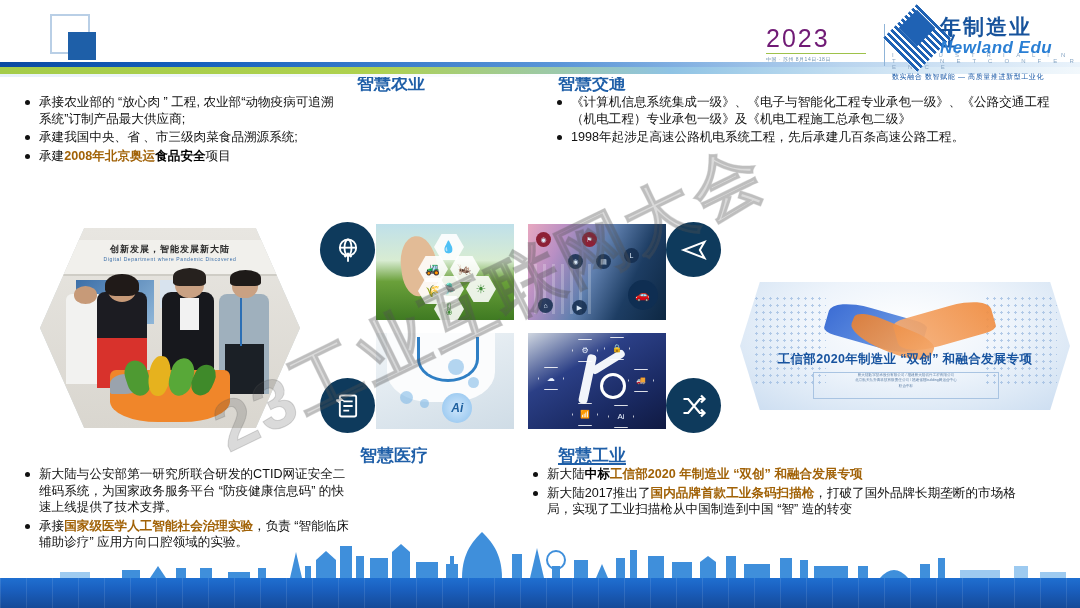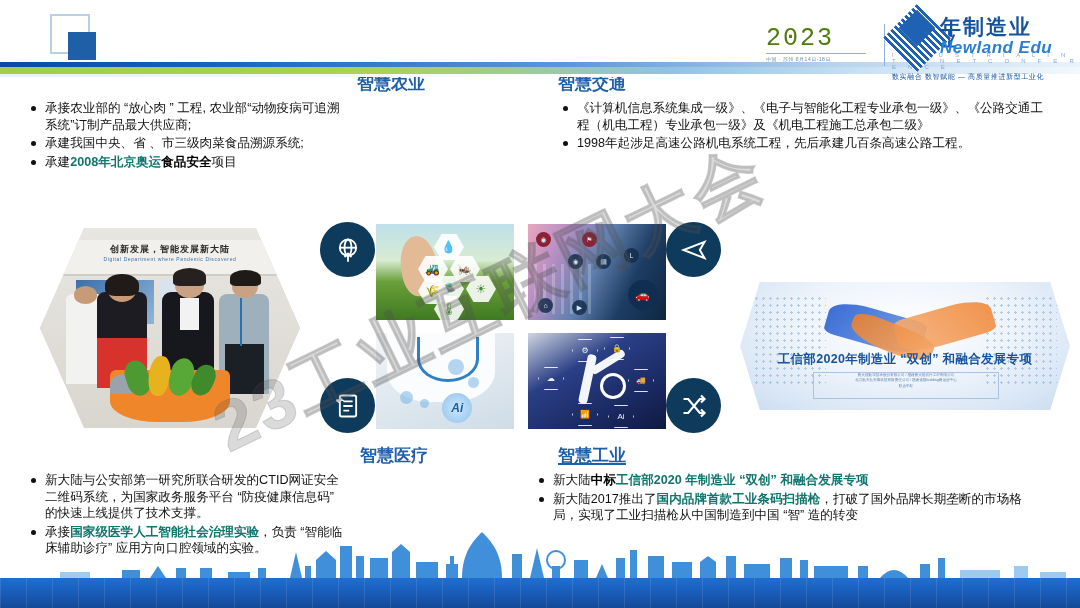--- a/index.html
+++ b/index.html
@@ -33,22 +33,22 @@
   }
   .divider-thin{
     position:absolute;left:0;top:74px;width:1080px;height:3px;
     background:linear-gradient(to right,#e7f1f9 0%,#ffffff 60%,#ffffff 100%);
     z-index:19;
   }
 
   
   .logo-2023{position:absolute;left:766px;top:26px;width:110px;height:40px;z-index:22;}
   .logo-2023 .yr{
-    font-size:25px;font-weight:300;color:#4d7c0f;letter-spacing:2px;line-height:1;
-    font-family:Liberation Mono, monospace;
+    font-size:25px;font-weight:300;color:#701a75;letter-spacing:2px;line-height:1;
+    font-family:Liberation Sans, sans-serif;
   }
   .logo-2023 .rule{height:1px;background:#9ec24a;margin-top:2px;width:100px;}
   .logo-2023 .sub{font-size:5px;color:#6b8fae;letter-spacing:.5px;margin-top:2px;}
   .logo-div{position:absolute;left:884px;top:24px;width:1px;height:42px;background:#8fb4d8;z-index:22;}
 
   .logo-ind{position:absolute;left:892px;top:30px;z-index:21;}
   .logo-ind .cn{font-size:19px;font-weight:bold;color:#1a5aa8;letter-spacing:26px;line-height:1;}
   .logo-ind .en{font-size:6px;color:#8aa8c6;letter-spacing:5.2px;margin-top:3px;}
   .logo-ind .cn2{font-size:7px;color:#1a5aa8;letter-spacing:.6px;margin-top:2px;white-space:nowrap;}
 
@@ -67,30 +67,30 @@
   
   .sec-h{position:absolute;font-size:17px;font-weight:bold;color:#1f5fa8;white-space:nowrap;z-index:12;}
   #h-agri{left:357px;top:72px;}
   #h-traf{left:558px;top:72px;}
   #h-med {left:360px;top:444px;}
   #h-ind {left:558px;top:444px;}
   .sec-h.ul{text-decoration:underline;text-decoration-thickness:2px;text-underline-offset:2px;}
 
   
   .blk{position:absolute;z-index:12;}
-  .blk ul{list-style:none;margin:10px;padding:0;}
+  .blk ul{list-style:none;margin:4px;padding:0;}
   .blk li{
     position:relative;padding-left:15px;margin-bottom:2px;
     font-size:12.6px;line-height:16.5px;color:#111;
     font-family:"Liberation Sans","DejaVu Sans",sans-serif;
   }
   .blk li:before{
     content:"";position:absolute;left:1px;top:6px;width:5px;height:5px;border-radius:50%;background:#111;
   }
-  .hl{color:#0f766e;font-weight:bold;}
+  .hl{color:#a16207;font-weight:bold;}
   .bk{font-weight:bold;color:#000;}
   .ul2{text-decoration:underline;}
 
   #b-agri{left:20px;top:90px;width:330px;}
   #b-traf{left:552px;top:90px;width:505px;}
   #b-med {left:20px;top:462px;width:340px;}
   #b-ind {left:528px;top:462px;width:510px;}
 
   
   .hexphoto{

